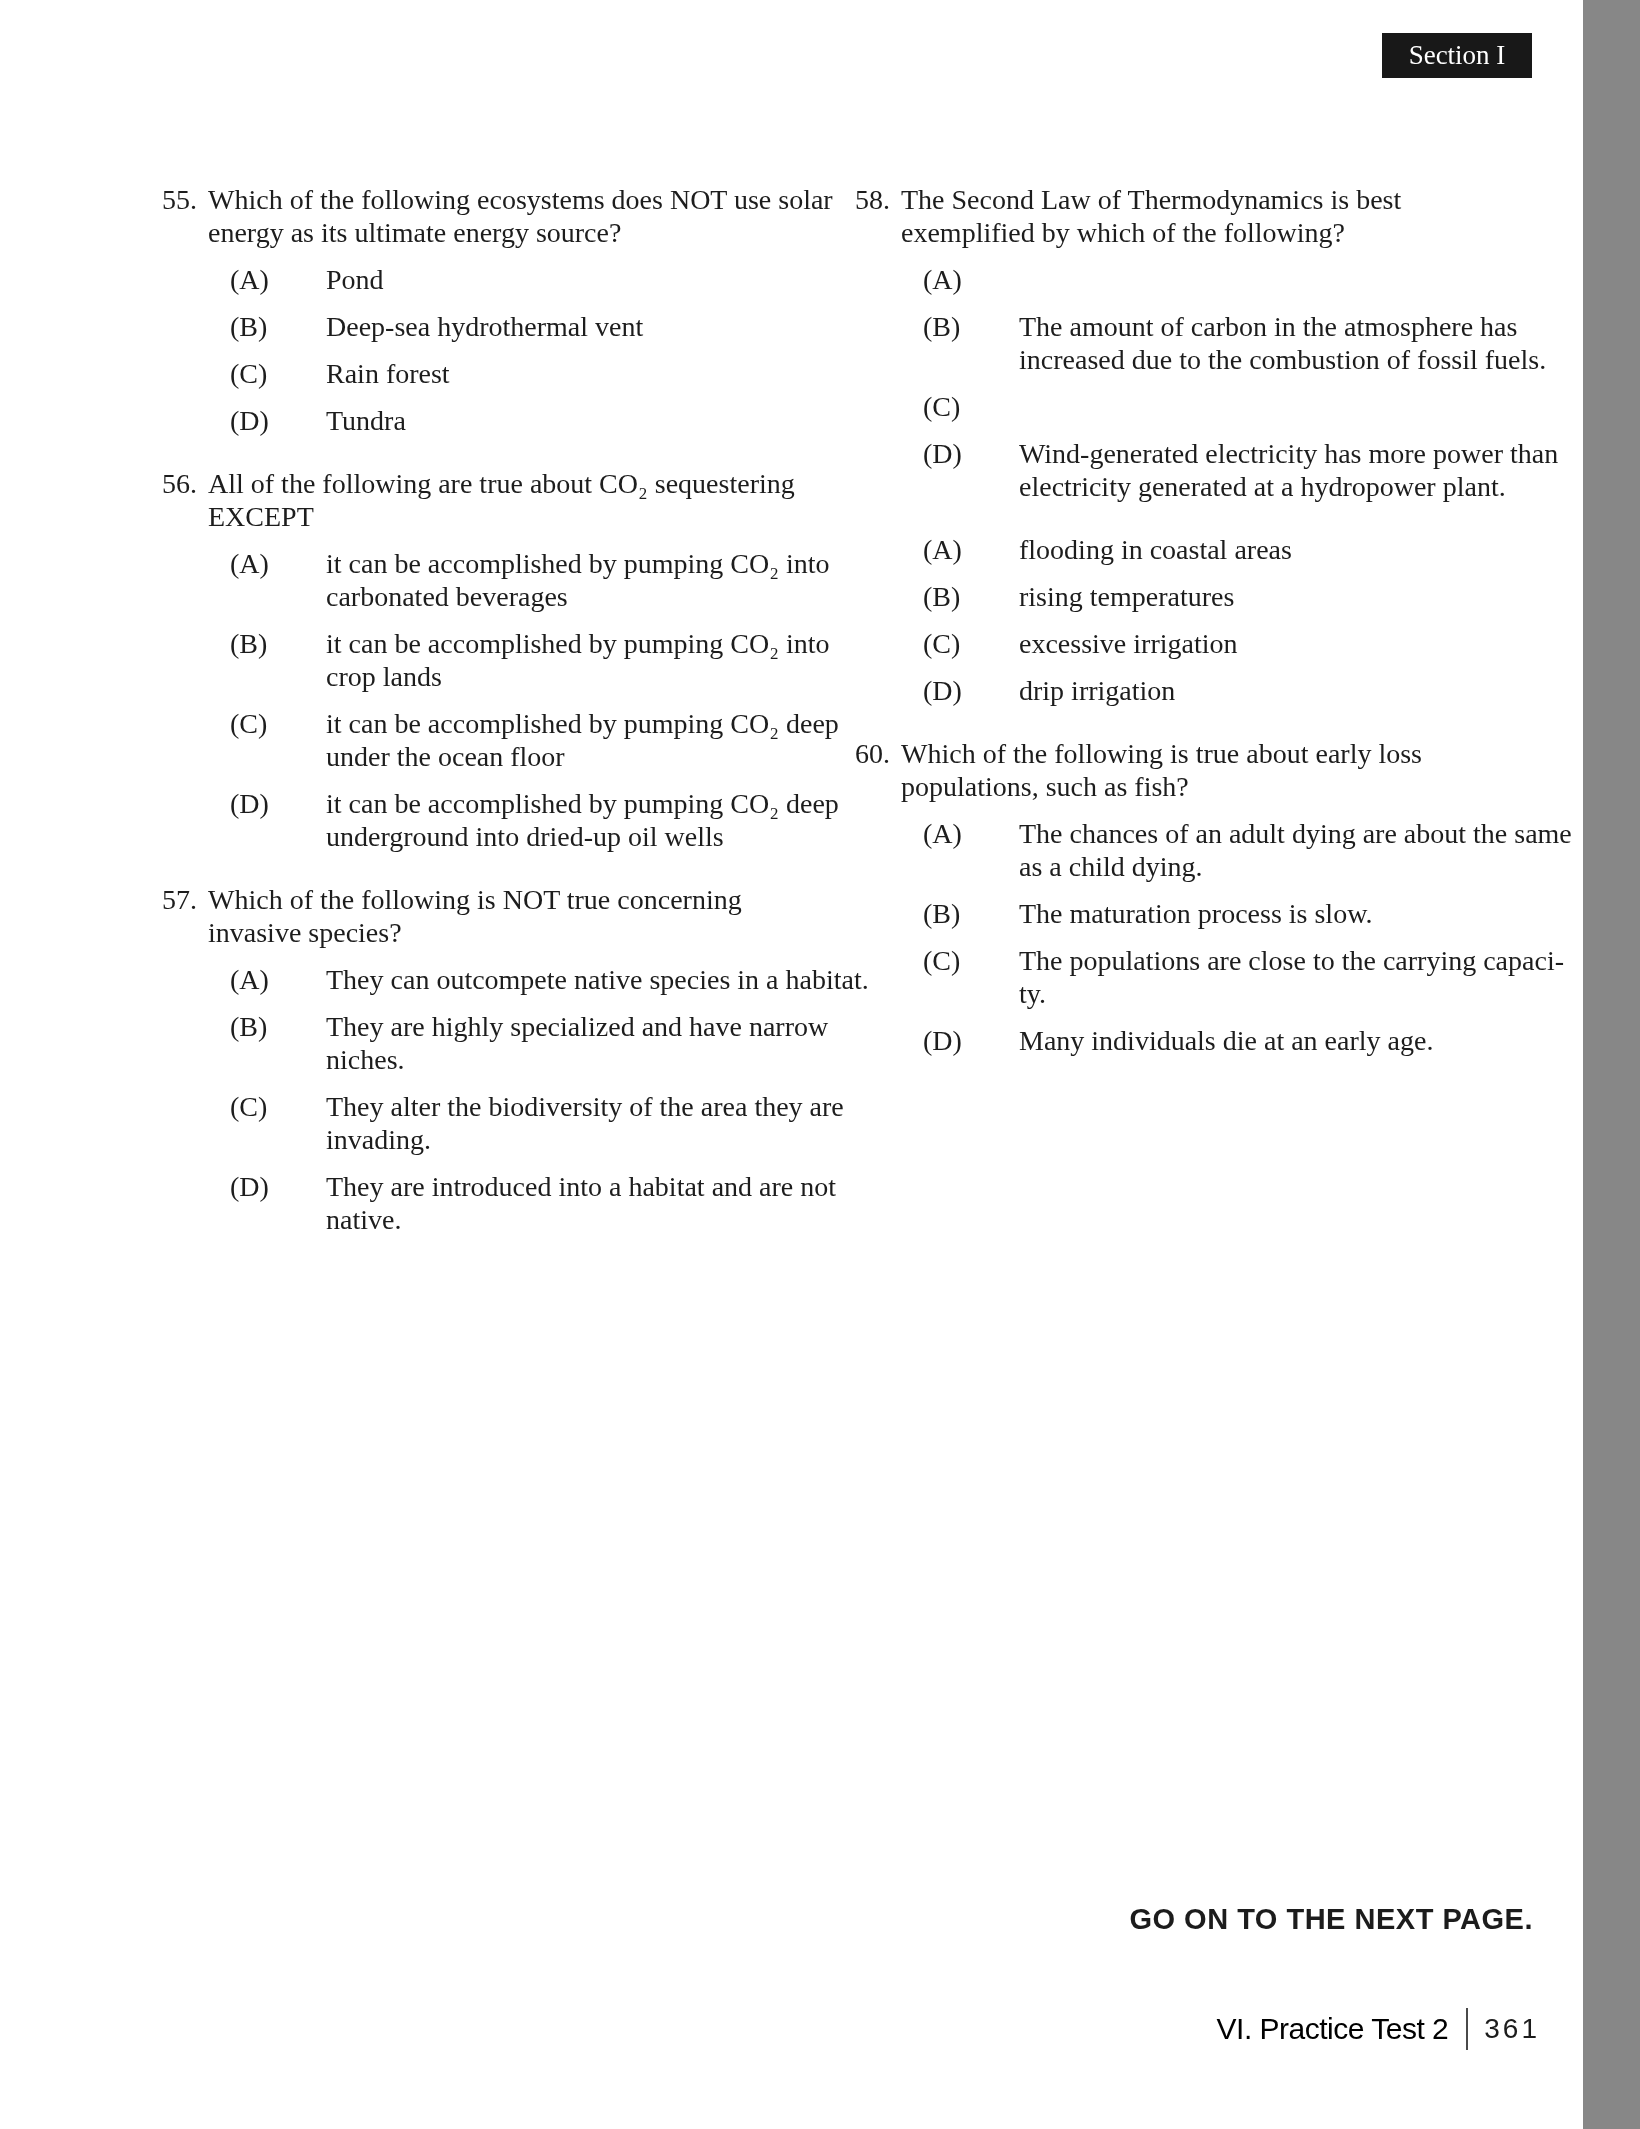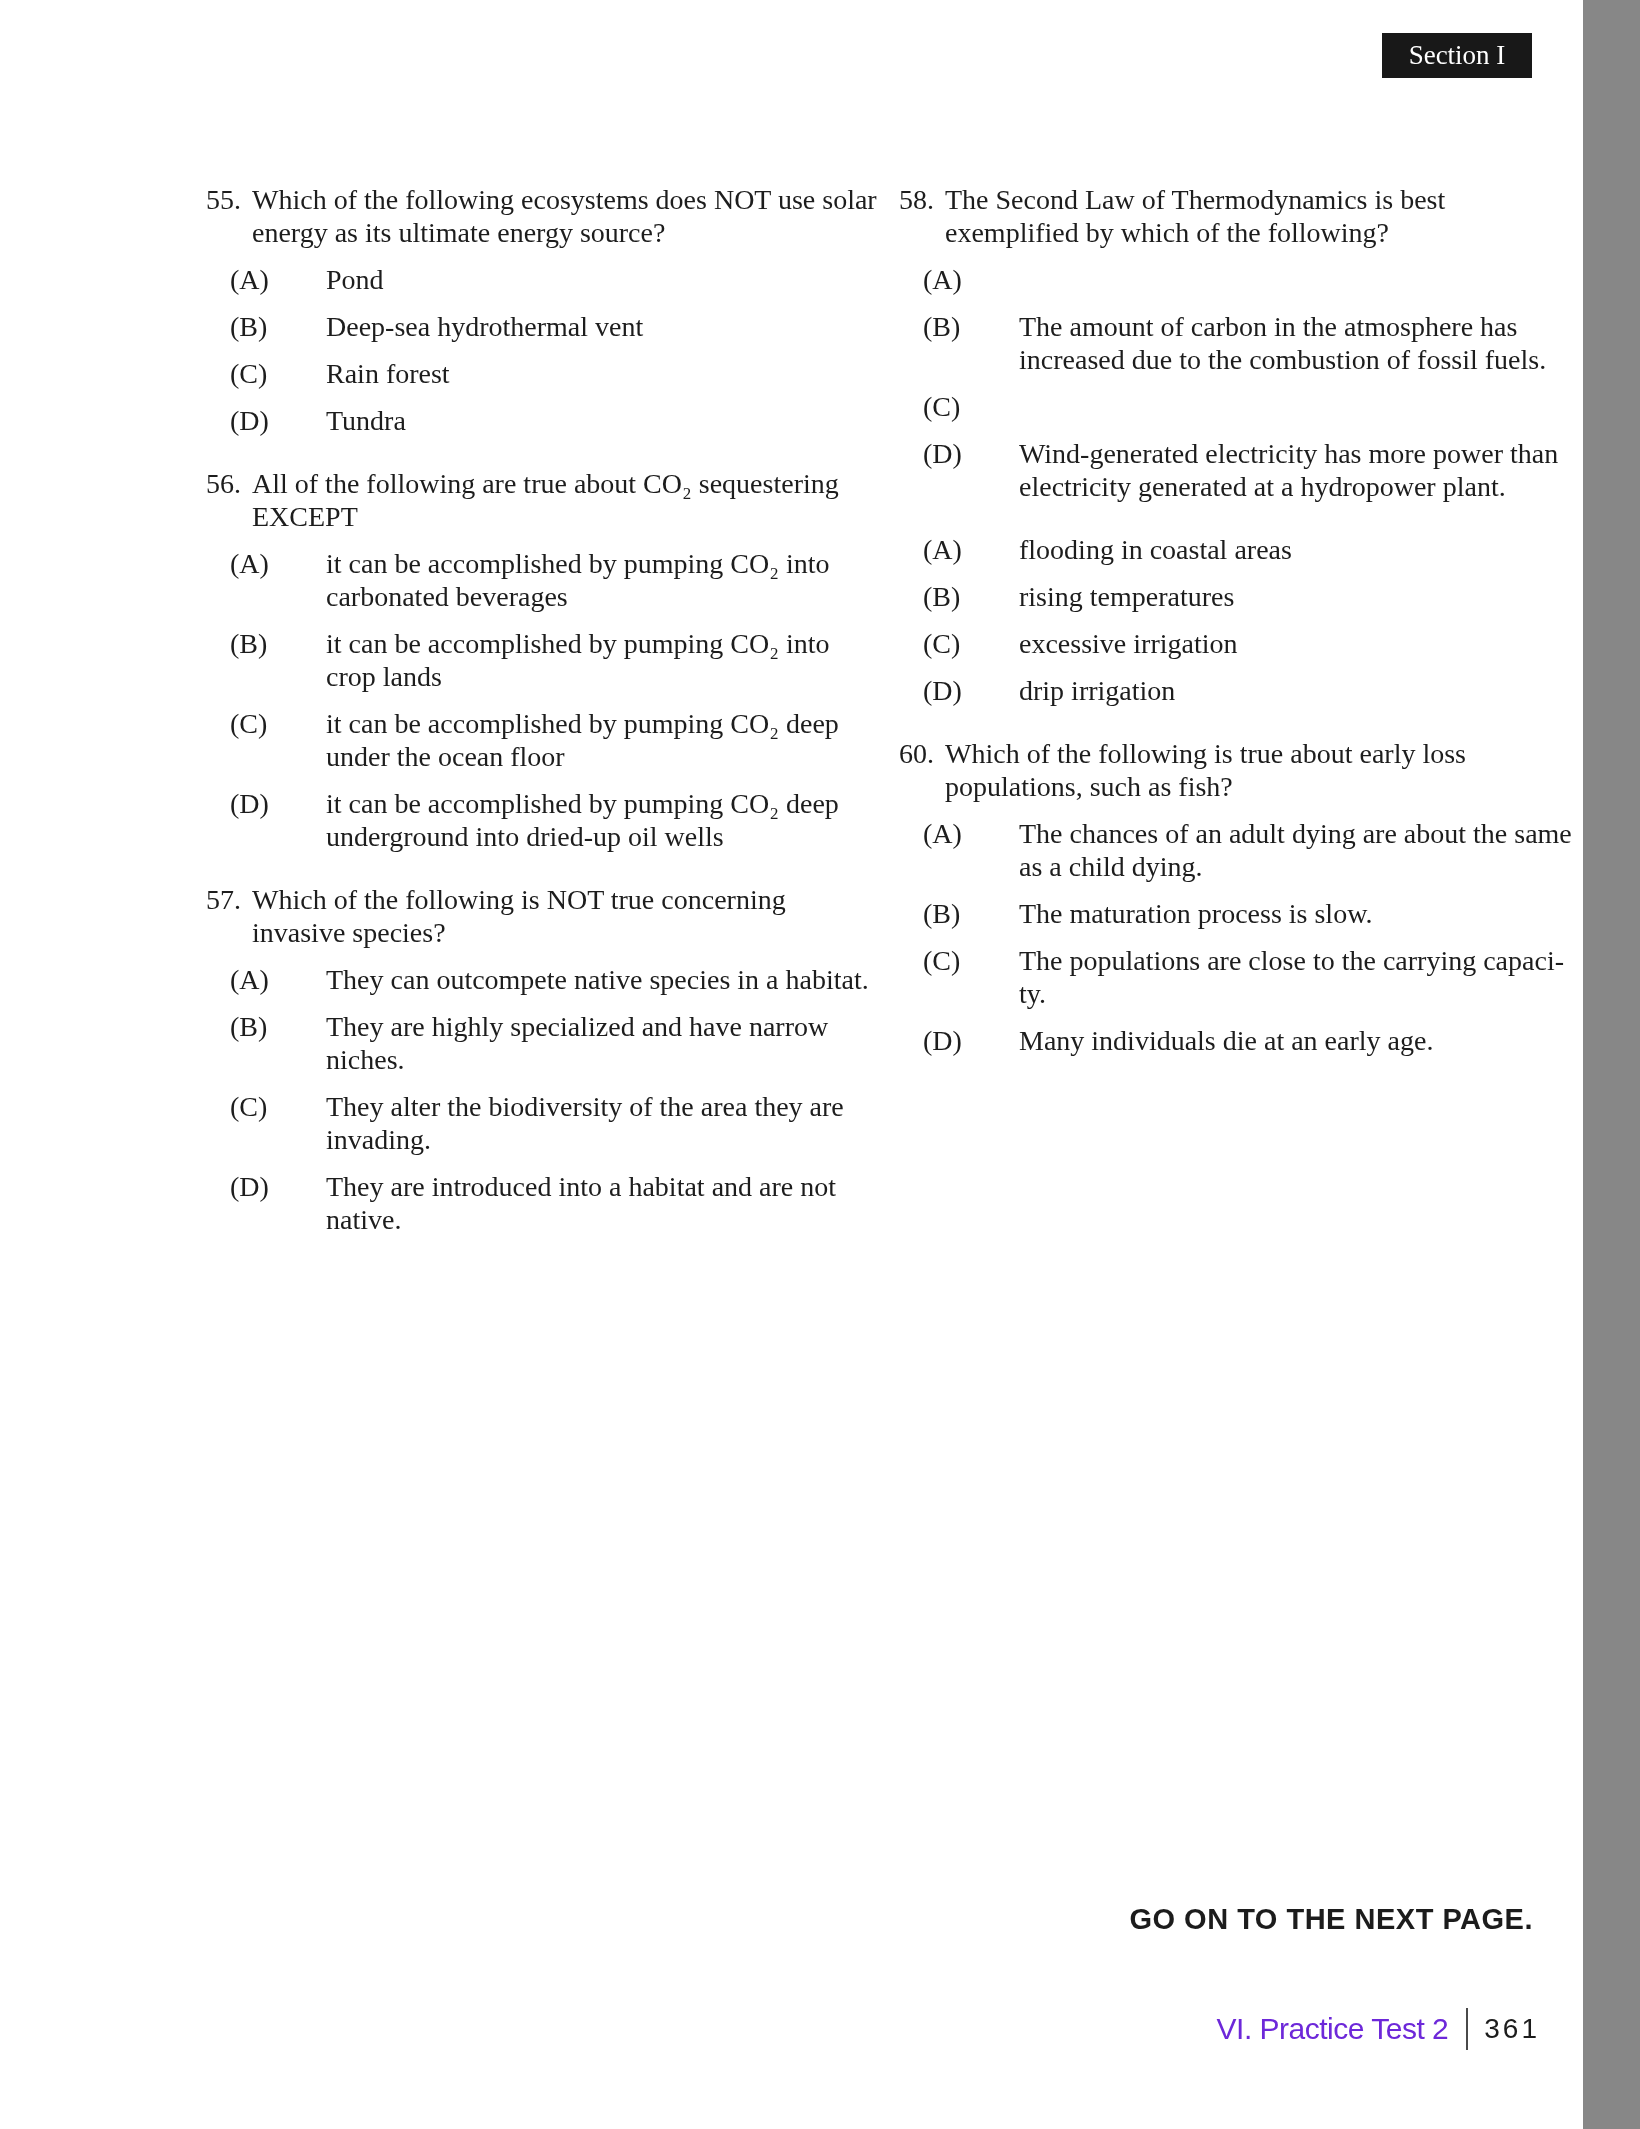--- a/index.html
+++ b/index.html
@@ -34,21 +34,21 @@
   .col {
     position: absolute;
     top: 183px;
     font-size: 28px;
     line-height: 33px;
   }
   .col-left  { left: 162px; width: 660px; }
   .col-right { left: 855px; width: 700px; }
   .question + .question { margin-top: 30px; }
   .q-head { display: flex; }
-  .q-num  { width: 46px; flex-shrink: 0; margin-left: 44px; }
+  .q-num  { width: 46px; flex-shrink: 0; }
   .q-text { white-space: pre; }
   .choice { display: flex; margin-left: 68px; margin-top: 14px; }
   .c-label { width: 48px; flex-shrink: 0; }
   .c-text { white-space: pre; margin-left: 48px; }
   .go-on {
     position: absolute;
     top: 1903px; right: 107px;
     font-family: "Liberation Sans", "DejaVu Sans", sans-serif;
     font-weight: bold;
     font-size: 29px;
@@ -56,21 +56,21 @@
     letter-spacing: 0.5px;
   }
   .footer-meta {
     position: absolute;
     top: 2008px; right: 100px;
     display: flex; align-items: center;
     font-family: "Liberation Sans", "DejaVu Sans", sans-serif;
   }
   .footer-label {
     font-size: 30px;
-    color: #6d28d9;
+    color: #000000;
     letter-spacing: -0.5px;
   }
   .footer-divider {
     display: inline-block;
     width: 2px; height: 42px;
     background: #4a4a4a;
     margin: 0 16px 0 18px;
   }
   .footer-page {
     font-size: 28px;

